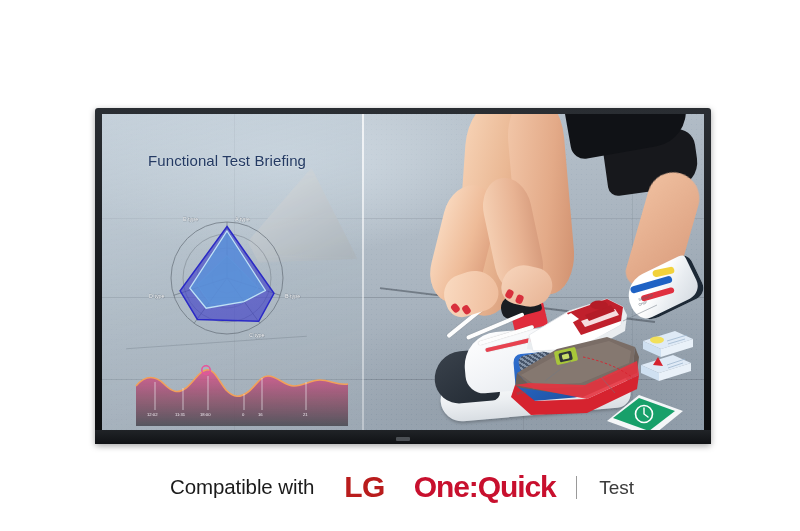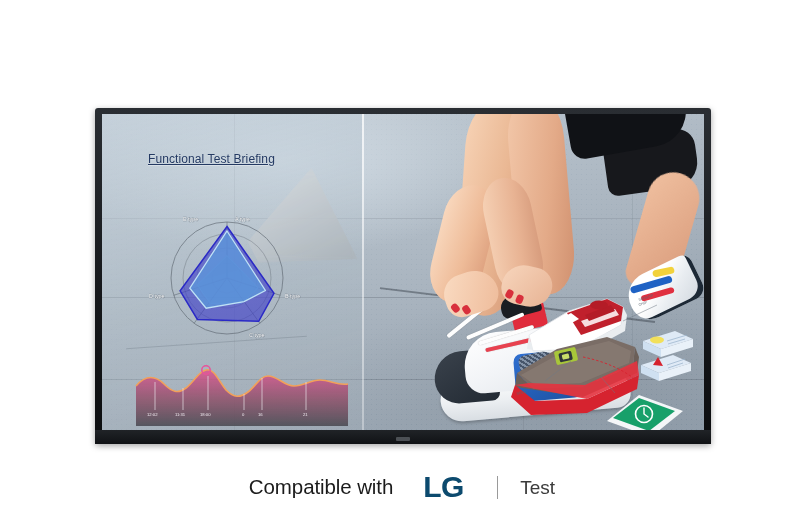--- a/index.html
+++ b/index.html
@@ -72,24 +72,23 @@
   .bg-blob {
     position:absolute; left:56%; top:17%;
     width:110px; height:95px;
     background:linear-gradient(150deg,#d8dde1,#aab2b8);
     clip-path:polygon(0% 78%, 58% 0%, 100% 96%, 10% 100%);
     filter:blur(3px); opacity:.85;
   }
 
   .chart-title {
     position:absolute; left:46px; top:38px;
-    font-size:12px; color:#243a63; letter-spacing:.1px;
+    font-size:15px; color:#243a63; letter-spacing:.1px;
     white-space:nowrap;
     text-shadow:0 1px 1px rgba(255,255,255,.35);
-    text-decoration:underline;
   }
 
   
   .radar-wrap { position:absolute; left:25px; top:92px; width:200px; height:145px; }
   .radar-wrap svg { display:block; overflow:visible; }
   .radar-label {
     font-size:5.4px; fill:#ffffff;
     font-family:"Liberation Sans", sans-serif;
     paint-order:stroke; stroke:rgba(60,70,85,.45); stroke-width:.7px;
   }
@@ -226,21 +225,21 @@
   
   .logo-row {
     position:absolute; left:4px; right:0; top:466px; height:42px;
     display:flex; align-items:center; justify-content:center; gap:16px;
   }
   .compat {
     font-size:20.5px; color:#1b1b1b; font-weight:400;
     letter-spacing:-.1px; margin-right:14px;
   }
   .lg-mark {
-    font-size:30px; font-weight:bold; color:#0c4a6e;
+    font-size:30px; font-weight:bold; color:#b91c1c;
     letter-spacing:-.6px; margin-right:13px; line-height:1;
   }
   .onequick {
     font-size:30px; font-weight:bold; color:#c8102e;
     letter-spacing:-1.1px; line-height:1;
   }
   .logo-bar {
     width:1.6px; height:23px; background:#9a9a9a;
     margin:0 6px 0 4px; align-self:center;
   }
@@ -464,17 +463,18 @@
     </div>
 
     <div class="bezel-chin">
       <div class="chin-logo"></div>
     </div>
   </div>
 
   <div class="logo-row">
     <span class="compat">Compatible with</span>
     <span class="lg-mark">LG</span>
+    <span class="onequick">One:Quick</span>
     <span class="logo-bar"></span>
     <span class="share-word">Test</span>
   </div>
 
 </div>
 
 </body></html>

